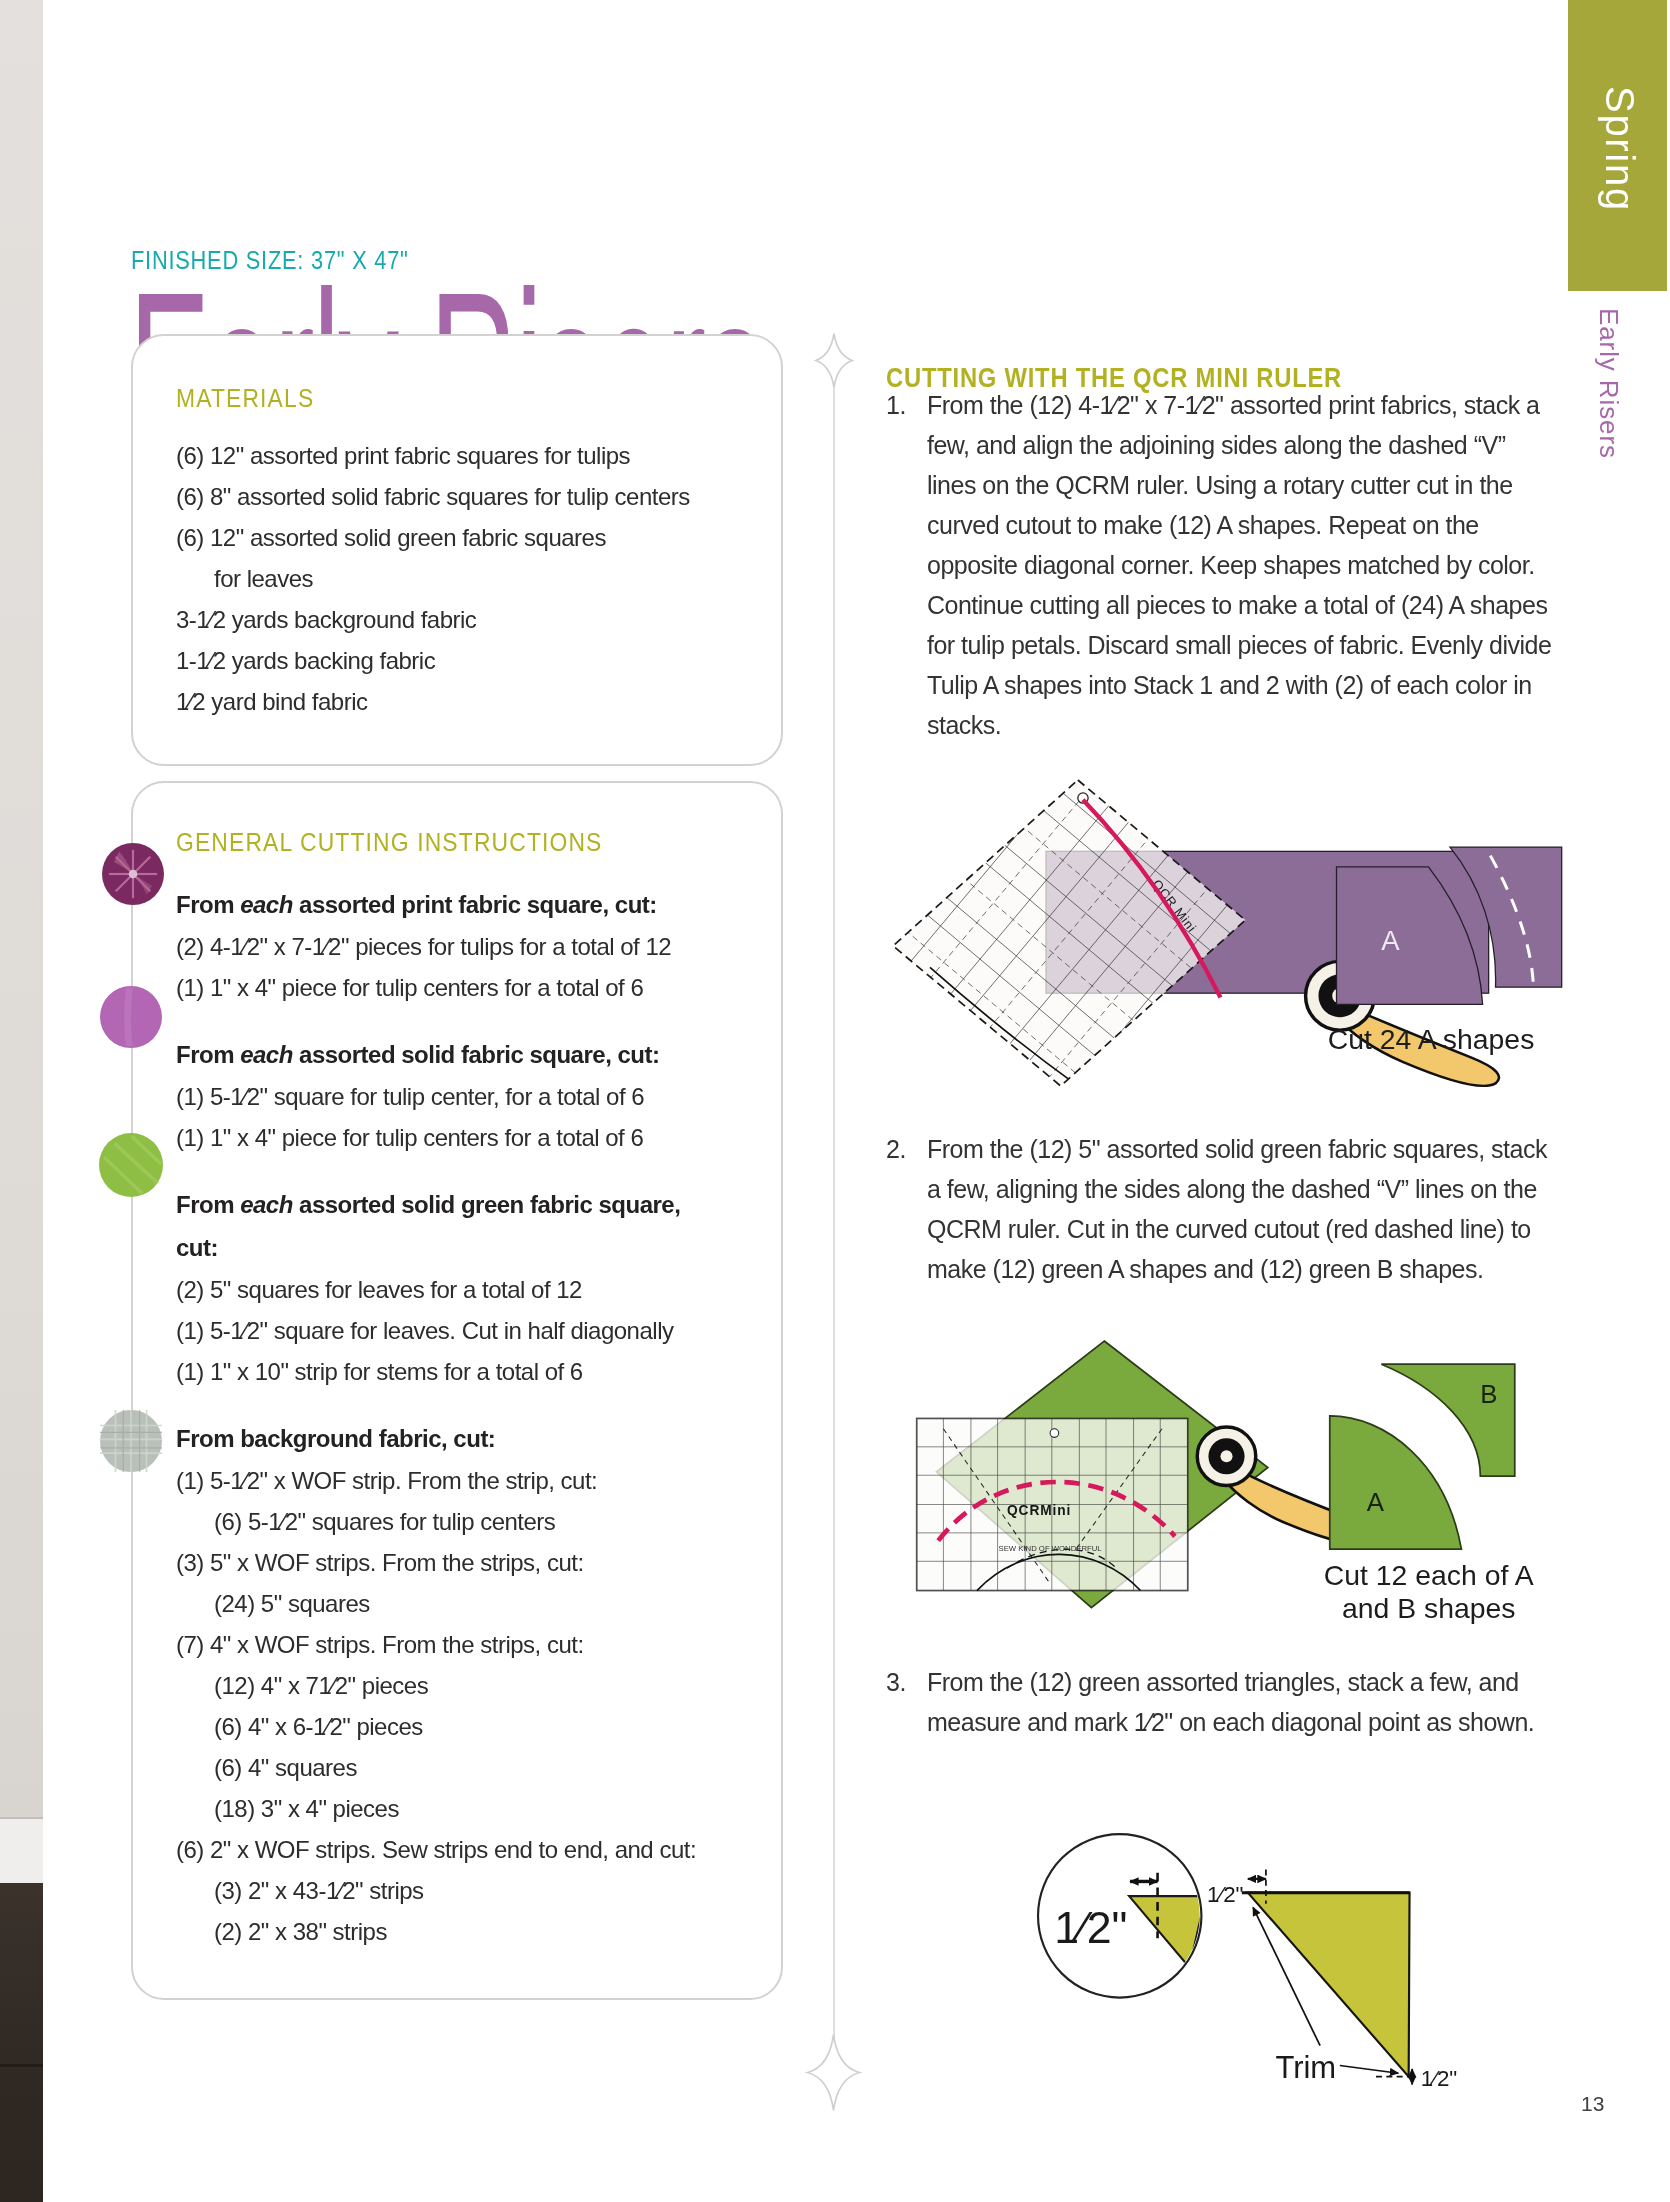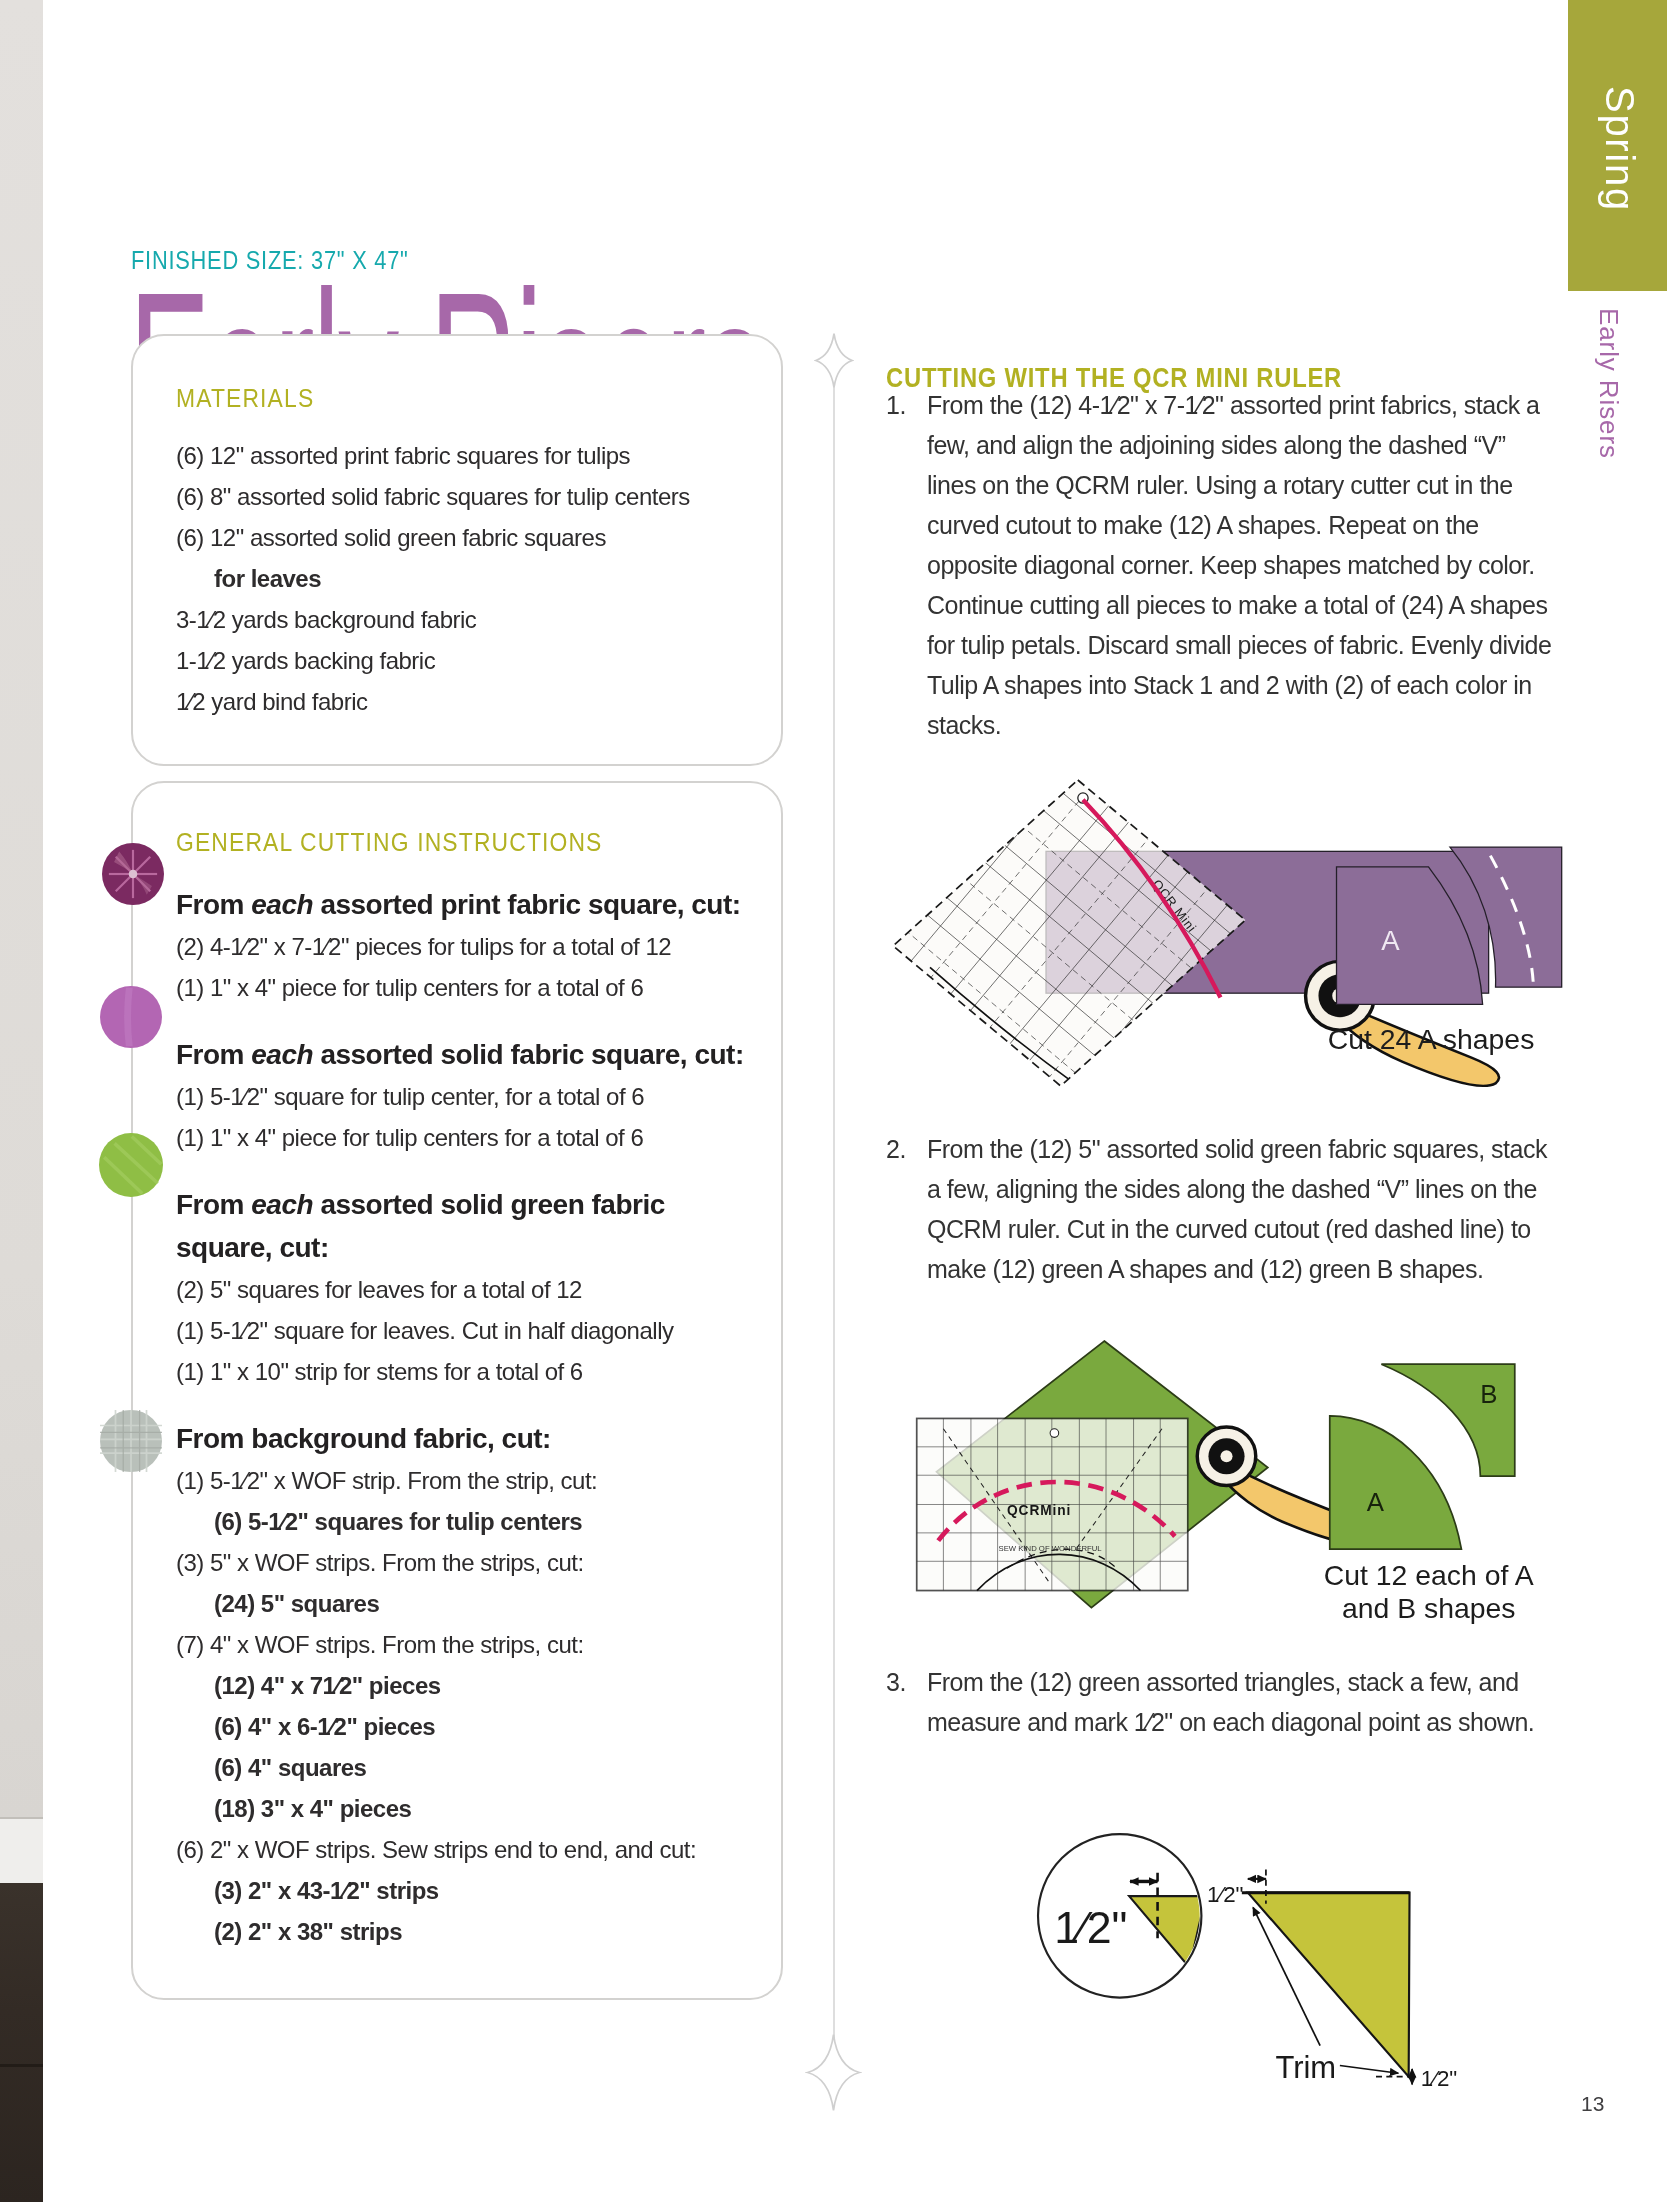--- a/index.html
+++ b/index.html
@@ -27,25 +27,25 @@
   .rbox{position:absolute;border:2.6px solid #d3d2d0;border-radius:33px;background:#fff;}
   .materials-box{left:131px;top:334px;width:648px;height:428px;}
   .cutting-box{left:131px;top:781px;width:648px;height:1215px;}
 
   .olive-h{color:#b2b122;font-size:26px;font-weight:400;letter-spacing:1.3px;
            transform:scaleX(.88);transform-origin:left top;white-space:nowrap;}
 
   .mat-content{position:absolute;left:176px;top:361px;width:594px;}
   .mat-items{margin-top:12px;}
   .bline{font-size:24px;line-height:41px;letter-spacing:-0.5px;color:#2e2c2d;white-space:nowrap;}
-  .ind{padding-left:38px;font-weight:bold;}
+  .ind{padding-left:38px;}
 
   .cut-content{position:absolute;left:176px;top:805px;width:598px;}
   .grp{margin-top:25px;}
-  .gintro{font-size:28px;line-height:43px;font-weight:700;letter-spacing:-0.5px;color:#232122;margin-top:17px;}
+  .gintro{font-size:24px;line-height:43px;font-weight:700;letter-spacing:-0.5px;color:#232122;margin-top:17px;}
   .gintro em{font-style:italic;font-weight:700;}
   .gintro.narrow{max-width:516px;line-height:43px;}
 
   
   .swatch{position:absolute;z-index:6;}
 
   
   .divider{position:absolute;left:833px;top:384px;width:1.7px;height:1669px;background:#dedede;}
   .orn{position:absolute;z-index:3;}
 

